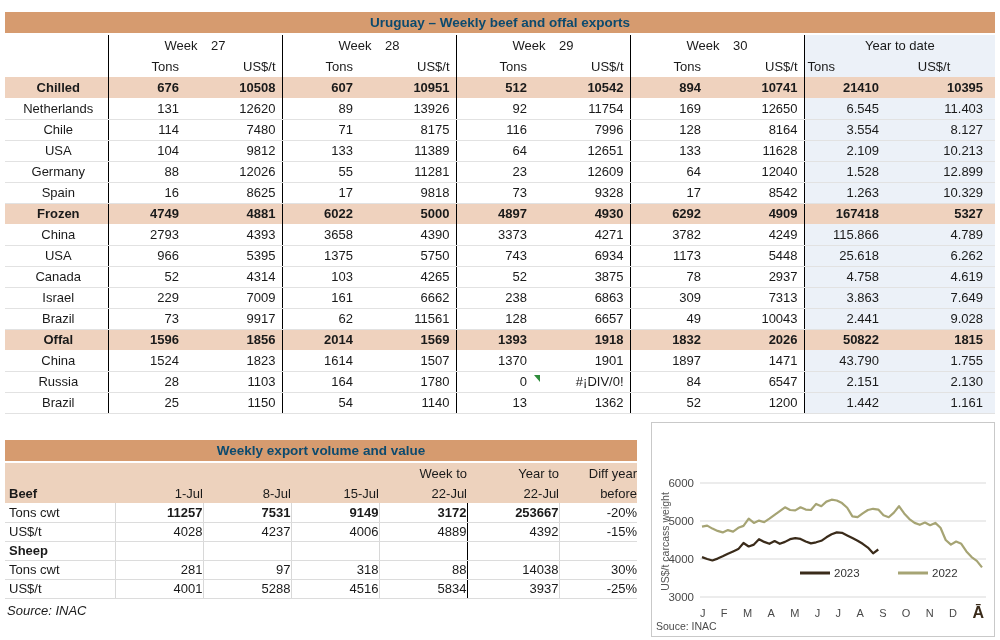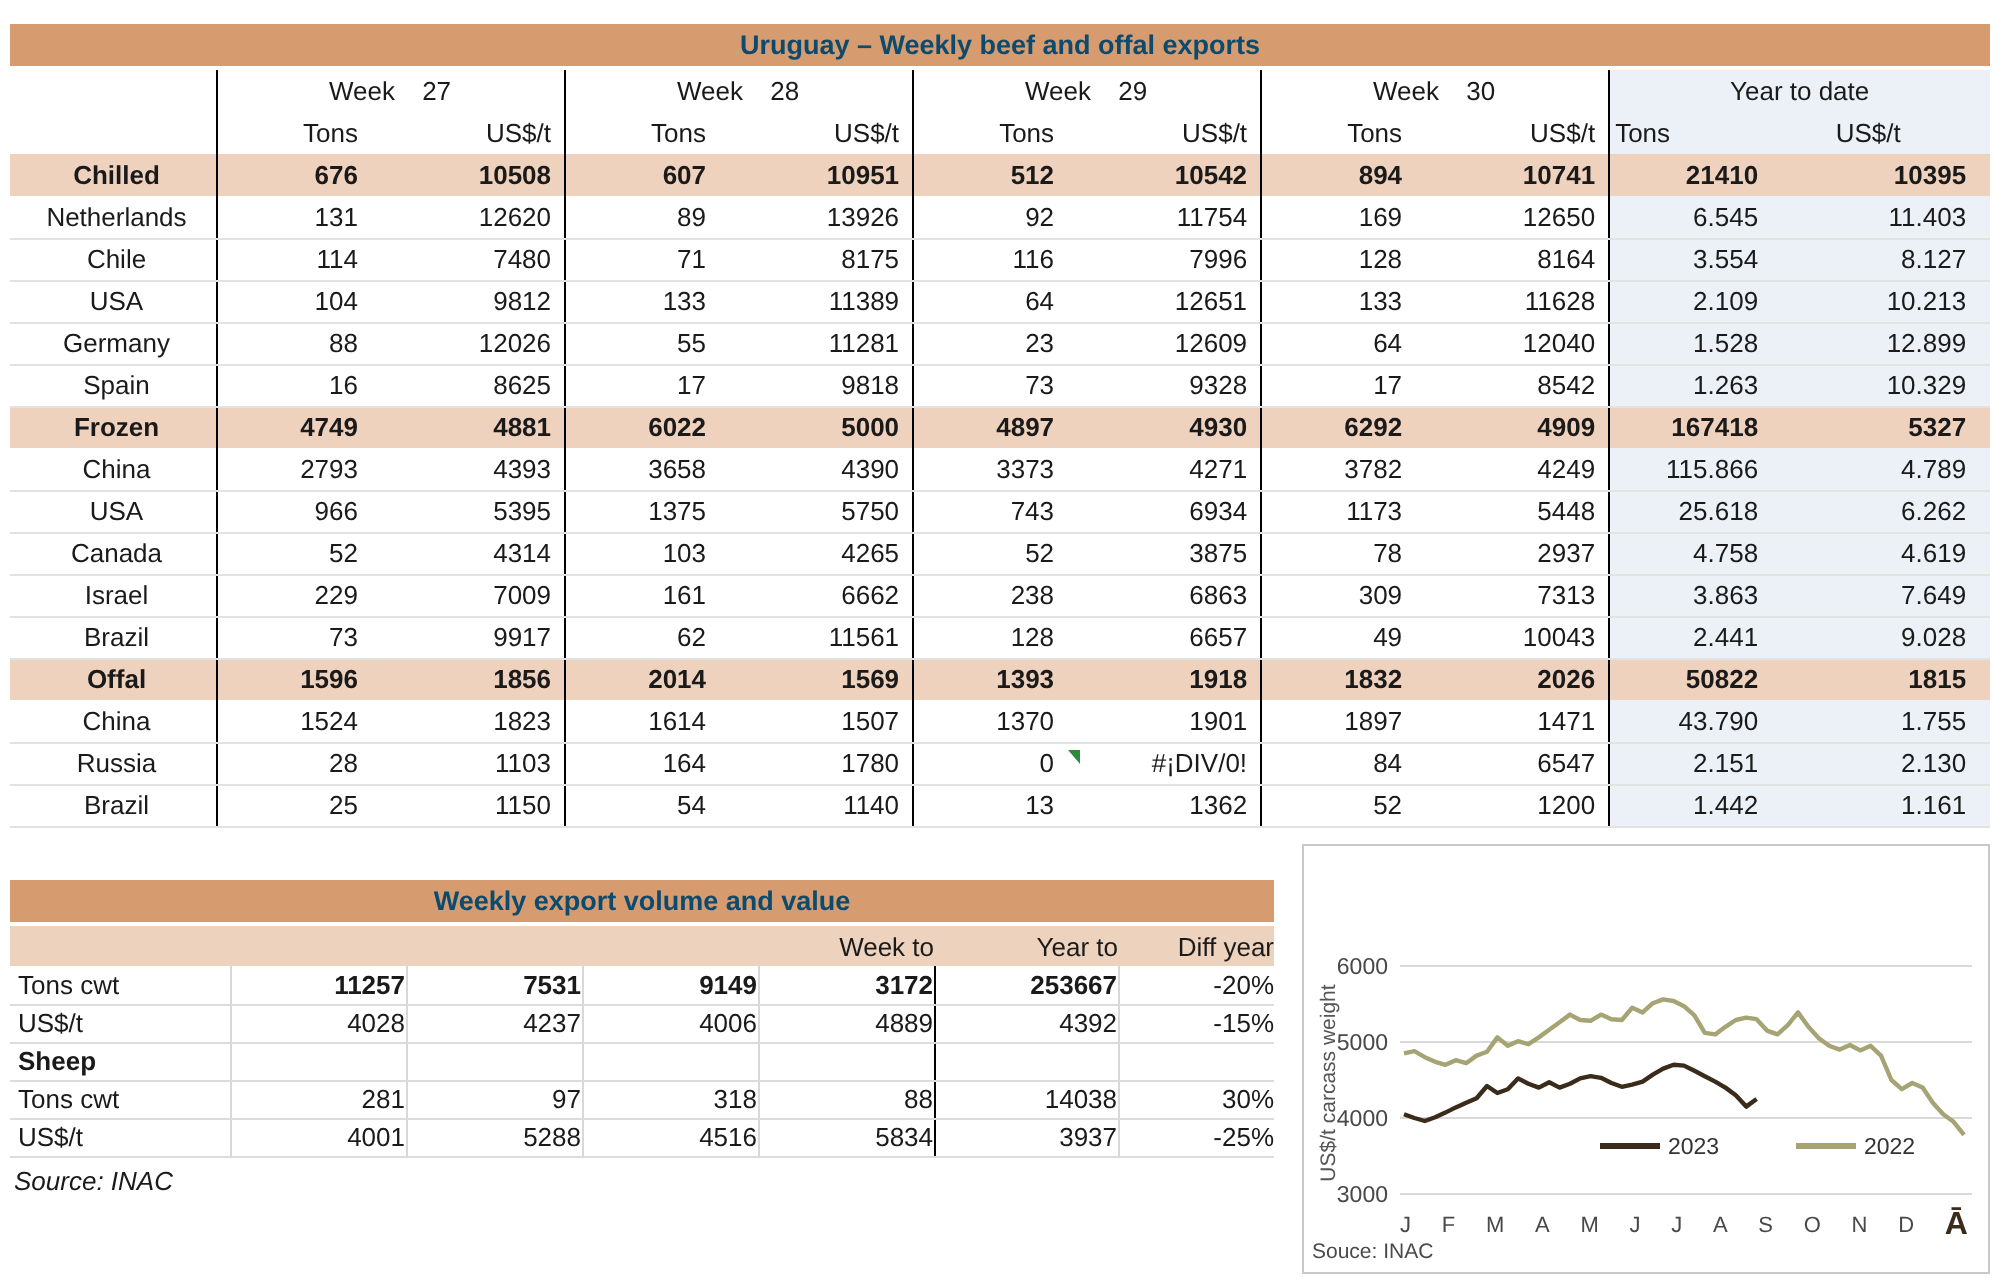--- a/index.html
+++ b/index.html
@@ -319,20 +319,29 @@
       <col style="width:92px">
         <col style="width:78px">
     </colgroup>
     <tbody>
         <tr class="wh">
       <td></td>
       <td colspan="4">Week to</td>
       <td>Year to</td>
       <td>Diff year</td>
     </tr>
+    <tr class="wh">
+      <td class="wl bold">Beef</td>
+      <td>1-Jul</td>
+      <td>8-Jul</td>
+      <td>15-Jul</td>
+      <td>22-Jul</td>
+      <td>22-Jul</td>
+      <td>before</td>
+    </tr>
     </tbody>
       <tbody id="weekly-tbody">
         <tr class="wd">
           <td class="wl">Tons cwt</td>
           <td class=" bold">11257</td>
           <td class=" bold">7531</td>
           <td class=" bold">9149</td>
           <td class=" bold">3172</td>
           <td class="ycol bold">253667</td>
           <td>-20%</td>

